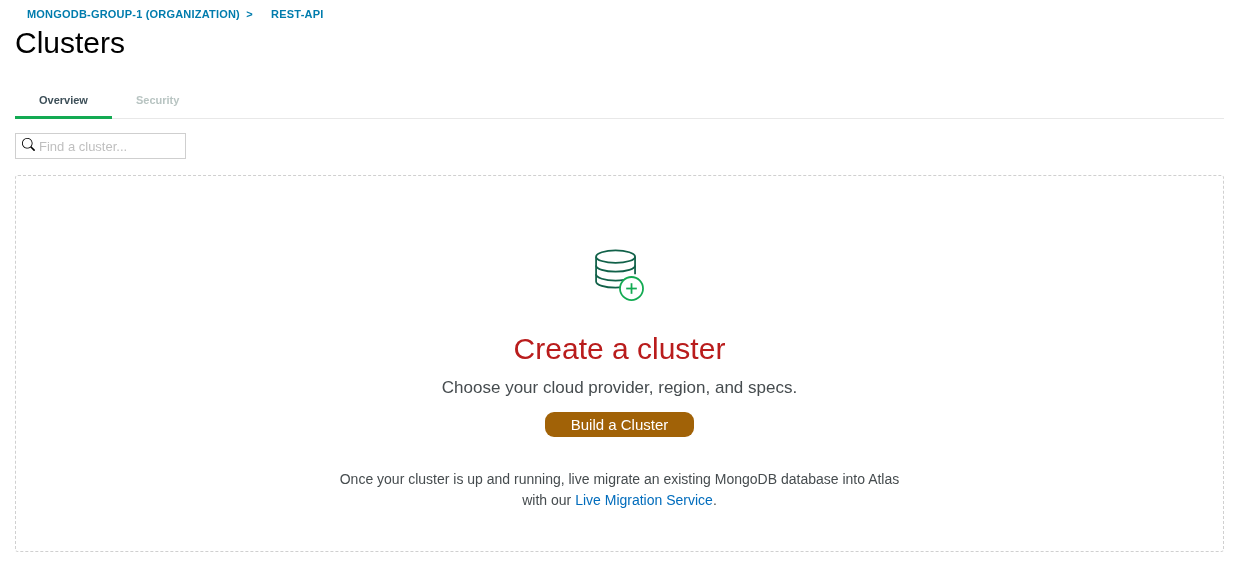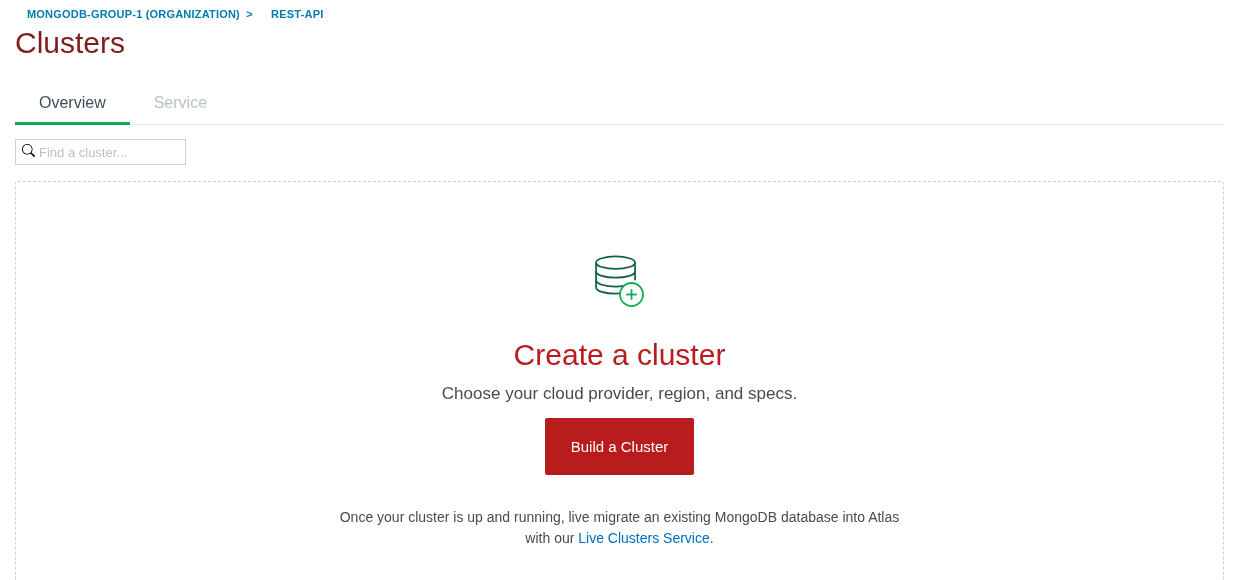--- a/index.html
+++ b/index.html
@@ -22,32 +22,32 @@
       text-decoration: none;
       padding-left: 12px;
     }
     .breadcrumb-sep {
       color: #007cad;
       margin: 0 3px;
     }
     .page-title {
       font-size: 30px;
       font-weight: 500;
-      color: #7f1d1d;
+      color: #000000;
       margin-bottom: 24px;
     }
     .tabs {
       display: flex;
       border-bottom: 1px solid #e8e8e8;
       margin-bottom: 14px;
     }
     .tab {
       padding: 10px 24px;
-      font-size: 16px;
-      font-weight: 400;
+      font-size: 11px;
+      font-weight: 700;
       color: #b8c4c2;
       cursor: pointer;
       border-bottom: 3px solid transparent;
       margin-bottom: -1px;
       text-align: center;
     }
     .tab.active {
       color: #3d4f58;
       border-bottom-color: #13aa52;
     }
@@ -80,26 +80,26 @@
       color: #b91c1c;
       margin-bottom: 12px;
     }
     .sub-heading {
       font-size: 17px;
       color: #464c4f;
       margin-bottom: 14px;
     }
     .build-btn {
       display: inline-block;
-      background: #b91c1c;
+      background: #a16207;
       color: #fff;
       font-size: 15px;
-      padding: 20px 26px;
+      padding: 4px 26px;
       border: none;
-      border-radius: 2px;
+      border-radius: 9px;
       cursor: pointer;
       margin-bottom: 32px;
     }
     .footer-text {
       font-size: 14px;
       color: #464c4f;
       line-height: 1.5;
       max-width: 560px;
       margin: 0 auto;
     }
@@ -116,21 +116,21 @@
 <div class="breadcrumb">
   <a href="#">MONGODB-GROUP-1 (ORGANIZATION)</a>
   <span class="breadcrumb-sep">&gt;</span>
   <a href="#">REST-API</a>
 </div>
 
 <h1 class="page-title">Clusters</h1>
 
 <div class="tabs">
   <div class="tab active">Overview</div>
-  <div class="tab">Service</div>
+  <div class="tab">Security</div>
 </div>
 
 <div class="search-wrap">
   <span>
     <svg width="13" height="13" viewBox="0 0 16 16" fill="#000">
       <path d="M11.742 10.344a6.5 6.5 0 1 0-1.397 1.398l3.85 3.85a1 1 0 0 0 1.415-1.414l-3.85-3.85zM12 6.5a5.5 5.5 0 1 1-11 0 5.5 5.5 0 0 1 11 0z"></path>
     </svg>
   </span>
   <input class="search-input" type="text" placeholder="Find a cluster..." style="">
 </div>
@@ -149,18 +149,18 @@
         <circle cx="0" cy="0" r="13" fill="#fff" stroke="#13aa52" stroke-width="2"></circle>
         <line x1="-6" y1="0" x2="6" y2="0" stroke="#13aa52" stroke-width="2"></line>
         <line x1="0" y1="-6" x2="0" y2="6" stroke="#13aa52" stroke-width="2"></line>
       </g>
     </svg>
   </div>
   <h2 class="create-heading">Create a cluster</h2>
   <p class="sub-heading">Choose your cloud provider, region, and specs.</p>
   <button class="build-btn">Build a Cluster</button>
   <p class="footer-text">
-    <span>Once your cluster is up and running, live migrate an existing MongoDB database into Atlas with our </span><a href="#">Live Clusters Service</a><span>.</span>
+    <span>Once your cluster is up and running, live migrate an existing MongoDB database into Atlas with our </span><a href="#">Live Migration Service</a><span>.</span>
   </p>
 </div>
 
 
 
 
 </body></html>

